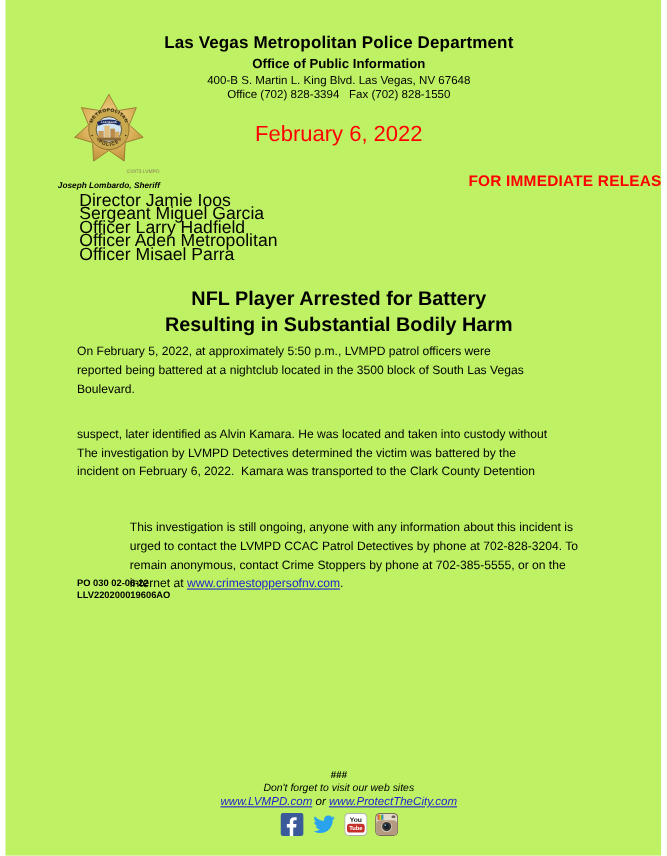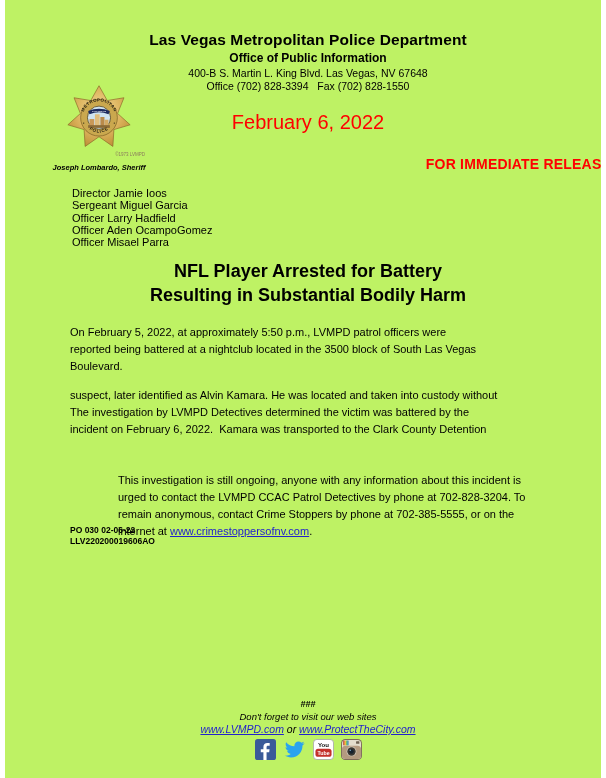--- a/index.html
+++ b/index.html
@@ -25,29 +25,29 @@
   
   .badge-block { position:absolute; left:44px; top:83px; width:100px; text-align:center; }
   .badge-copy { font-size:4.5px; color:#8a7a5c; text-align:right; padding-right:4px; margin-top:-3px; }
   .sheriff { font-size:7.5px; font-weight:bold; font-style:italic; margin-top:6px; white-space:nowrap; }
 
   
   .date-line { top:111px; text-align:center; font-size:20px; }
   .release-line { top:156px; text-align:right; font-size:14px; font-weight:bold; letter-spacing:.2px; }
 
   
-  .contacts { top:187px; left:67px; width:300px; font-size:11px; line-height:12.3px; }
+  .contacts { top:177px; left:67px; width:300px; font-size:16px; line-height:12.3px; }
 
   
   .title { top:259px; text-align:center; font-size:18px; font-weight:bold; line-height:24px; }
 
   
   .para { left:65px; width:520px; font-size:11px; line-height:17px; }
   .para div, .para span { white-space:pre; }
-  .p1 { top:324px; } .p2 { top:387px; } .p3 { top:472px;margin-left:48px; }
+  .p1 { top:312px; } .p2 { top:387px; } .p3 { top:472px;margin-left:48px; }
   a.doclink { color:#2222cc; text-decoration:underline; cursor:pointer; }
 
   
   .refs { top:525px; left:65px; font-size:8.5px; font-weight:bold; line-height:11px; }
 
   
   .footer { top:699px; text-align:center; }
   .endmark { font-size:9px; font-weight:bold; font-style:italic; }
   .tagline { font-size:9.5px; font-style:italic; margin-top:2px; }
   .weblinks { font-size:10.5px; font-style:italic; margin-top:1px; }
@@ -103,21 +103,21 @@
     <div class="sheriff">Joseph Lombardo, Sheriff</div>
   </div>
 
   <div class="abs date-line" style="color:#ff0000">February 6, 2022</div>
   <div class="abs release-line" style="color:#ff0000">FOR IMMEDIATE RELEASE</div>
 
   <div class="abs contacts">
     <div>Director Jamie Ioos</div>
     <div>Sergeant Miguel Garcia</div>
     <div>Officer Larry Hadfield</div>
-    <div>Officer Aden OcampoGomez</div>
+    <div>Officer Aden Metropolitan</div>
     <div>Officer Misael Parra</div>
   </div>
 
   <div class="abs title">
     <div>NFL Player Arrested for Battery</div>
     <div>Resulting in Substantial Bodily Harm</div>
   </div>
 
   <div class="abs para p1">
     <div>On February 5, 2022, at approximately 5:50 p.m., LVMPD patrol officers were</div>

